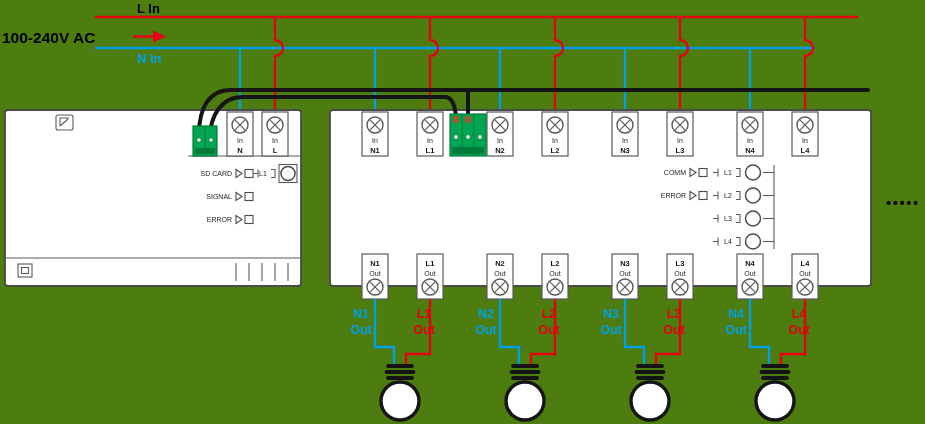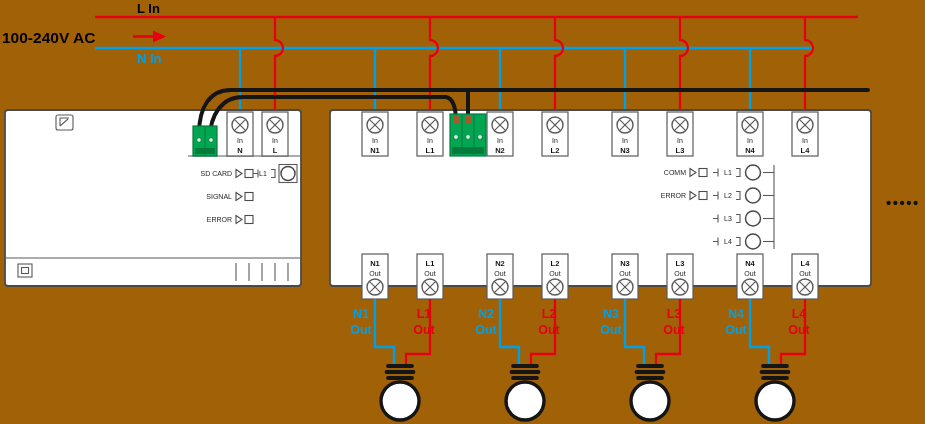--- a/index.html
+++ b/index.html
@@ -1,16 +1,16 @@
 <!DOCTYPE html>
 <html><head>
 <meta charset="utf-8">
 <style>
   html,body{margin:0;padding:0;background:#fff;}
-  .stage{position:relative;width:925px;height:424px;background:#a16207;overflow:hidden;}
+  .stage{position:relative;width:925px;height:424px;background:#4d7c0f;overflow:hidden;}
   svg{display:block;}
   text{font-family:"Liberation Sans",sans-serif;fill:#222;}
   .t-big{font-size:15.5px;font-weight:bold;fill:#000;}
   .t-lbl{font-size:13px;font-weight:bold;fill:#000;}
   .t-tiny{font-size:7px;fill:#222;}
   .t-tinyb{font-size:7.5px;font-weight:bold;fill:#111;}
   .t-out{font-size:12.5px;font-weight:bold;}
   .fill-n{fill:#00a0e9;}
   .fill-l{fill:#e60012;}
   .wl{stroke:#e60012;stroke-width:2.3;fill:none;}

